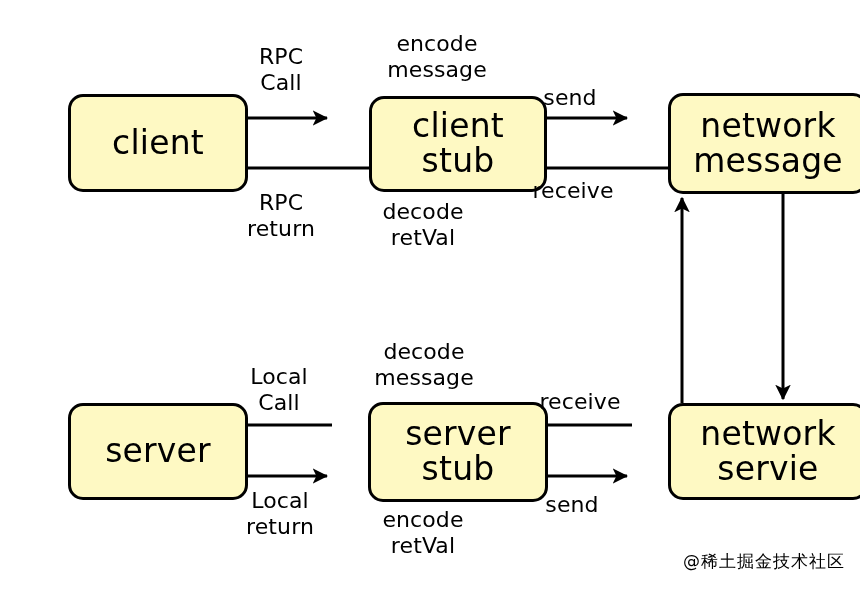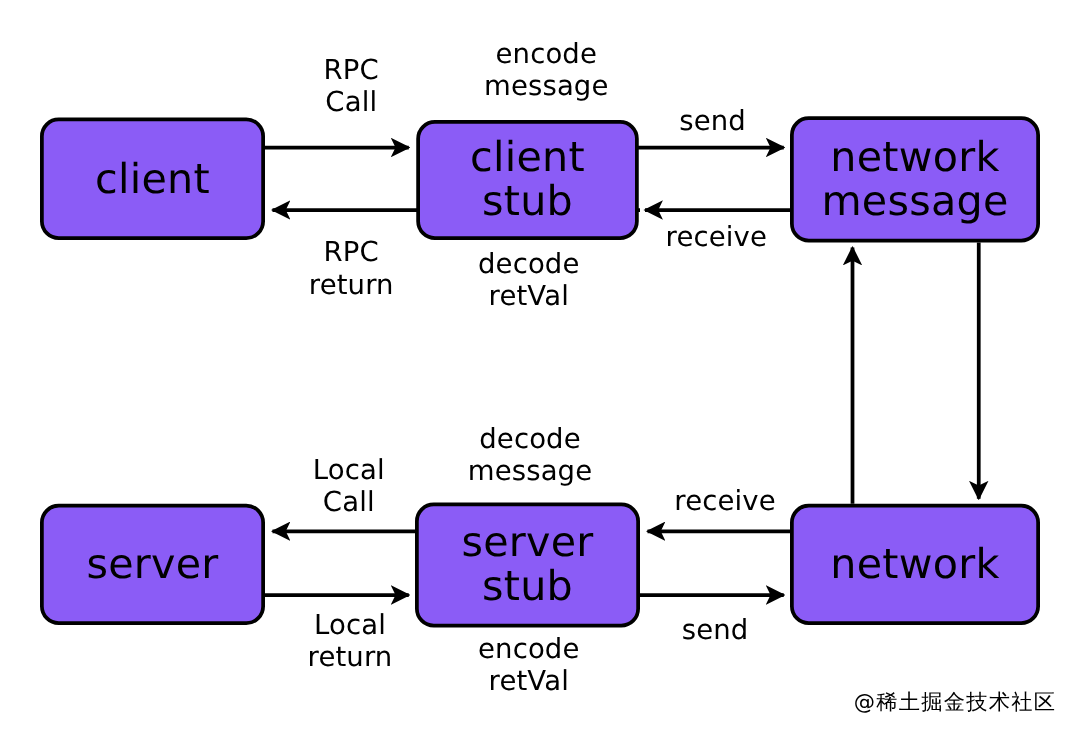--- a/index.html
+++ b/index.html
@@ -22,29 +22,30 @@
     left: 0;
     top: 0;
     width: 860px;
     height: 591px;
   }
   .node-box {
     position: absolute;
     box-sizing: border-box;
     border: 3px solid #000000;
     border-radius: 15px;
-    background: #8b5cf6;
+    background: #fef9c3;
     display: flex;
     flex-direction: column;
     align-items: center;
     justify-content: center;
     font-family: "DejaVu Sans", sans-serif;
     color: #000000;
     line-height: 1.06;
     letter-spacing: 0.2px;
+    margin-left: 36px;
   }
   .node-line {
     display: block;
     white-space: nowrap;
   }
   .edge-label {
     position: absolute;
     font-family: "DejaVu Sans", sans-serif;
     color: #000000;
     line-height: 1.18;
@@ -118,20 +119,21 @@
     <span class="node-line">server</span>
   </div>
 
   <div class="node-box" style="left:332px; top:402px; width:180px; height:100px; font-size:33px;">
     <span class="node-line">server</span>
     <span class="node-line">stub</span>
   </div>
 
   <div class="node-box" style="left:632px; top:403px; width:200px; height:97px; font-size:33px;">
     <span class="node-line">network</span>
+    <span class="node-line">servie</span>
   </div>
 
   <div class="edge-label" style="left:281px; top:44px; font-size:22px;">
     <span>RPC</span>
     <span>Call</span>
   </div>
 
   <div class="edge-label" style="left:281px; top:190px; font-size:22px;">
     <span>RPC</span>
     <span>return</span>

